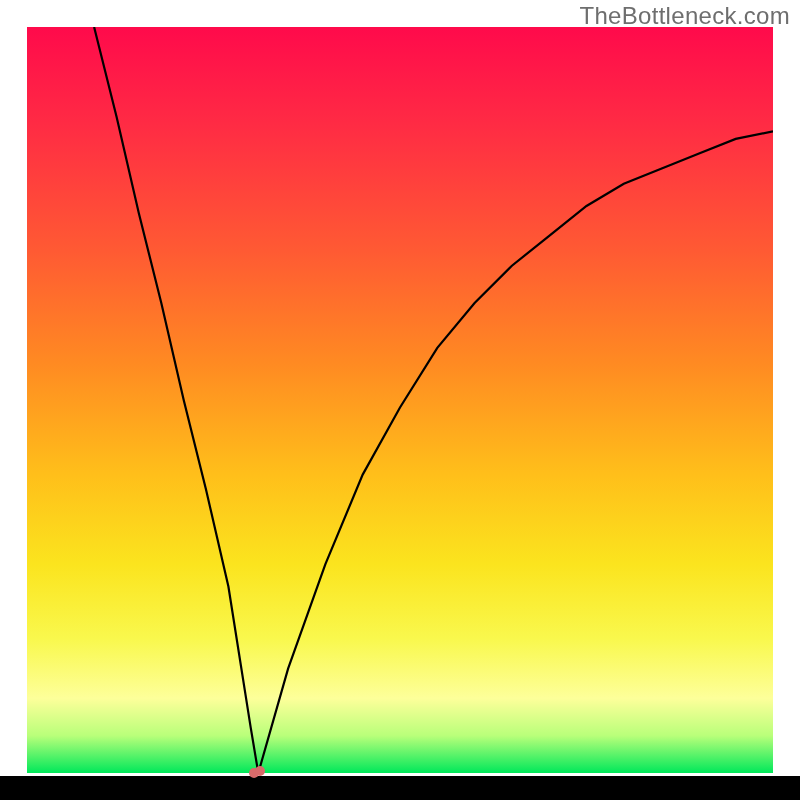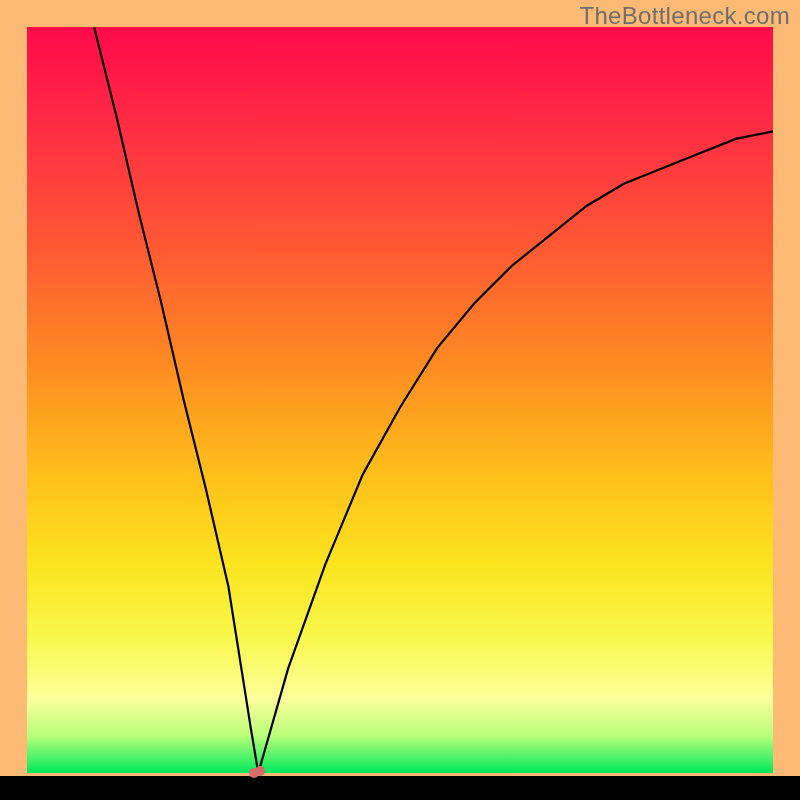--- a/index.html
+++ b/index.html
@@ -8,21 +8,21 @@
     width: 800px;
     height: 800px;
     overflow: hidden;
     background: #000;
     font-family: Arial, Helvetica, sans-serif;
   }
   .frame {
     position: relative;
     width: 800px;
     height: 776px;
-    background: #fdba74;
+    background: #ffffff;
   }
   .plot-area {
     position: absolute;
     left: 27px;
     top: 27px;
     width: 746px;
     height: 746px;
     
     background: linear-gradient(
       to bottom,

